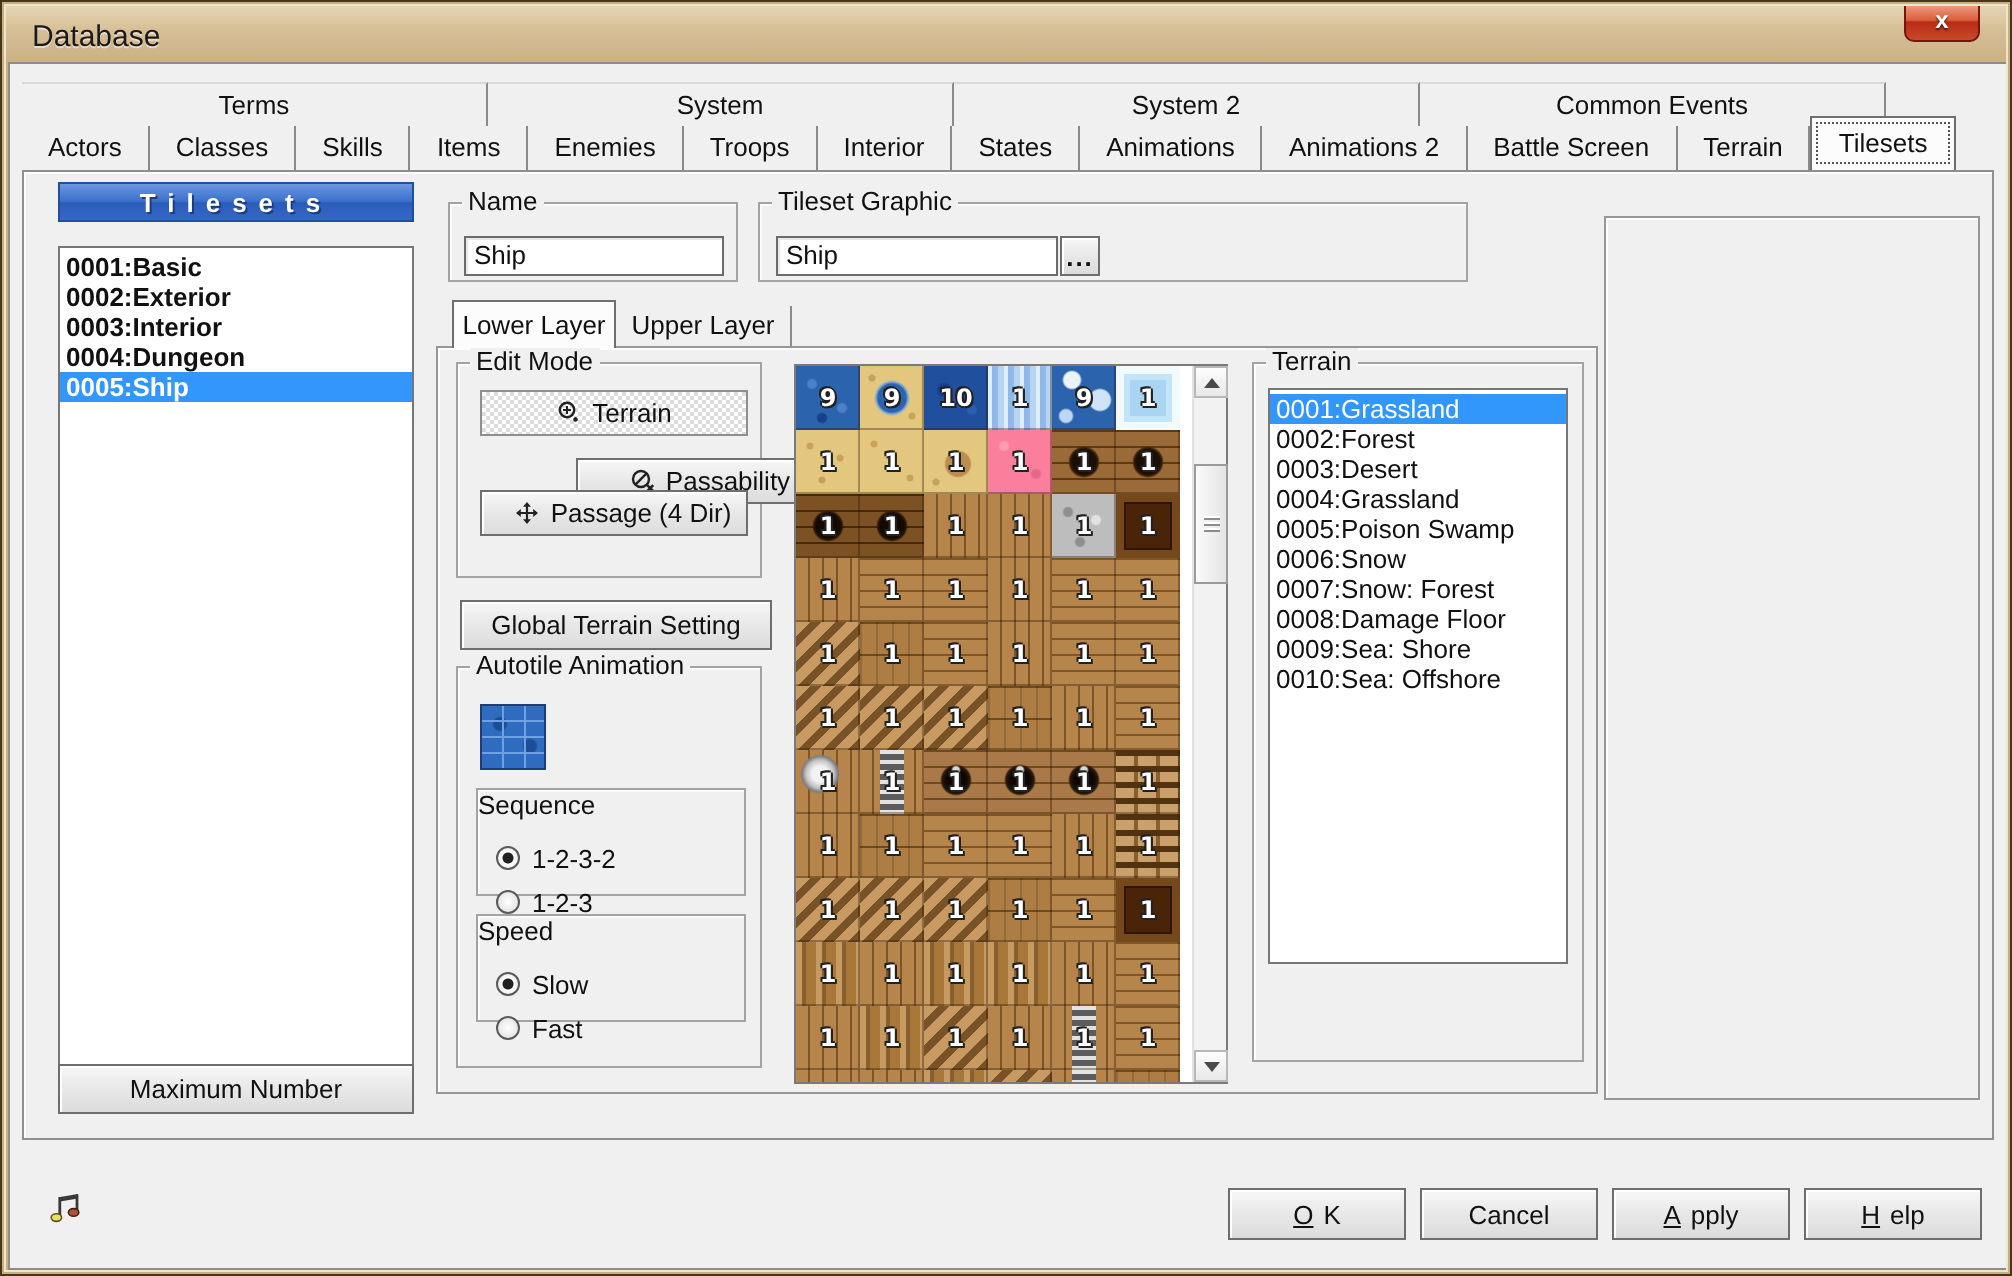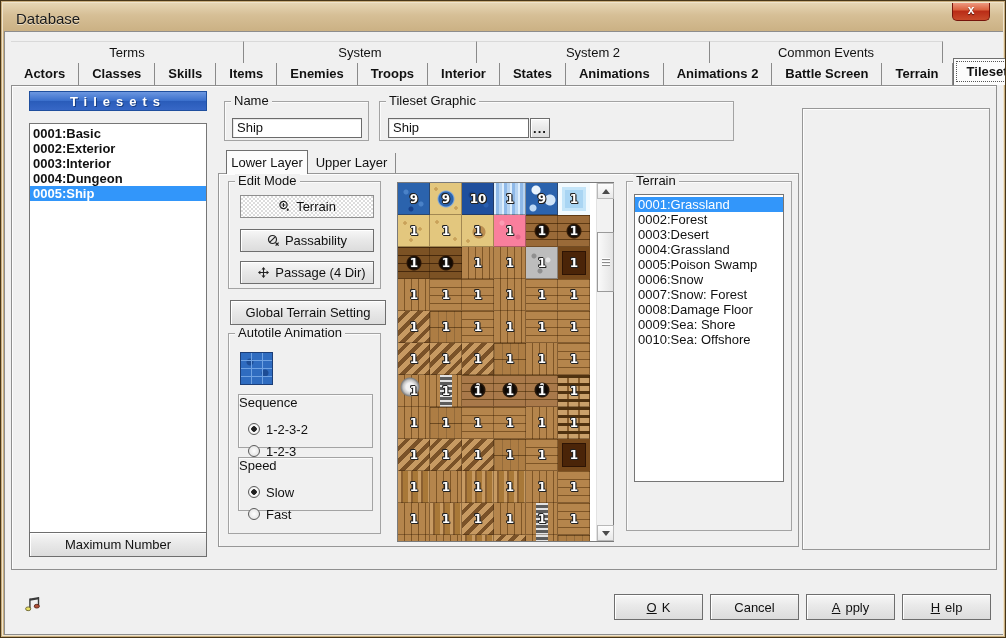--- a/index.html
+++ b/index.html
@@ -13,21 +13,21 @@
   .close-btn{position:absolute;right:15px;top:1px;width:38px;height:19px;border:1px solid #76150b;
     border-top:none;border-radius:0 0 5px 5px;background:linear-gradient(#f0a088,#d95f3c 45%,#b92b16 50%,#c84a2a);
     color:#fff;font-weight:bold;font-size:12px;text-align:center;line-height:17px;cursor:pointer;
     box-shadow:inset 0 1px 0 rgba(255,255,255,.55);text-shadow:0 1px 1px rgba(0,0,0,.6);}
   .client{position:absolute;left:3px;top:30px;width:1000px;height:604px;background:#f0f0f0;border:1px solid #8d8d8d;}
 
   
   .tabrow1{position:absolute;left:10px;top:40px;width:932px;height:22px;display:flex;}
   .gtab{flex:1;text-align:center;line-height:21px;border-right:1px solid #8a8a8a;border-top:1px solid #d9d9d9;cursor:pointer;white-space:nowrap;}
   .tabrow2{position:absolute;left:10px;top:62px;width:986px;height:22px;display:flex;}
-  .tab{padding:0 13px;text-align:center;line-height:21px;border-right:1px solid #8a8a8a;cursor:pointer;white-space:nowrap;font-weight:bold;}
+  .tab{padding:0 13px;text-align:center;line-height:21px;border-right:1px solid #8a8a8a;cursor:pointer;white-space:nowrap;}
   .tab.active{position:relative;margin-top:-5px;line-height:26px;background:#fcfcfc;
     border:1px solid #6f6f6f;border-bottom:none;outline:1px dotted #555;outline-offset:-4px;z-index:3;}
 
   
   .panel{position:absolute;left:10px;top:84px;width:986px;height:485px;background:#f0f0f0;
     border:1px solid #8f8f8f;box-shadow:inset 1px 1px 0 #fdfdfd;}
 
   .blue-header{position:absolute;left:28px;top:90px;width:178px;height:20px;text-align:center;color:#fff;
     font-weight:bold;letter-spacing:6px;line-height:19px;border:1px solid #1f4f9e;
     background:linear-gradient(#6c97e0,#3b70cc 48%,#2a5cba 52%,#3767c6);text-shadow:1px 1px 0 #173c80;}
@@ -202,29 +202,29 @@
   <div class="grp" id="edit-mode-group">
     <span class="legend">Edit Mode</span>
     <div class="btn mode-btn pressed" style="top:13px;">
       <svg width="13" height="13" viewBox="0 0 13 13">
           <circle cx="5.5" cy="5" r="3.6" fill="none" stroke="#222" stroke-width="1.2"></circle>
           <path d="M3.5 5h4M5.5 3v4" stroke="#222" stroke-width="1"></path>
           <path d="M9 9l1.5 1.5M10.5 9L9 10.5" stroke="#222" stroke-width="1.4"></path>
         </svg>
       <span>Terrain</span>
     </div>
-    <div class="btn mode-btn" style="top:47px;">
+    <div class="btn mode-btn" style="top:47px;margin-left:48px;">
       <svg width="13" height="13" viewBox="0 0 13 13">
           <circle cx="5.5" cy="5.5" r="4" fill="none" stroke="#222" stroke-width="1.2"></circle>
           <path d="M2.6 8.4L8.4 2.6" stroke="#222" stroke-width="1.2"></path>
           <path d="M8.6 8.6l3 3M11.6 8.6l-3 3" stroke="#222" stroke-width="1.3"></path>
         </svg>
       <span>Passability</span>
     </div>
-    <div class="btn mode-btn" style="top:79px;padding-left:9px;">
+    <div class="btn mode-btn" style="top:63px;padding-left:9px;">
       <svg width="13" height="13" viewBox="0 0 13 13">
           <path d="M6.5 1l2 2.4h-4zM6.5 12l-2-2.4h4zM1 6.5l2.4-2v4zM12 6.5l-2.4 2v-4z" fill="#222"></path>
           <path d="M6.5 3v7M3 6.5h7" stroke="#222" stroke-width="1.1"></path>
         </svg>
       <span>Passage (4 Dir)</span>
     </div>
   </div>
   <div class="btn" id="global-terrain-btn">Global Terrain Setting</div>
 
   <div class="grp" id="autotile-group">

